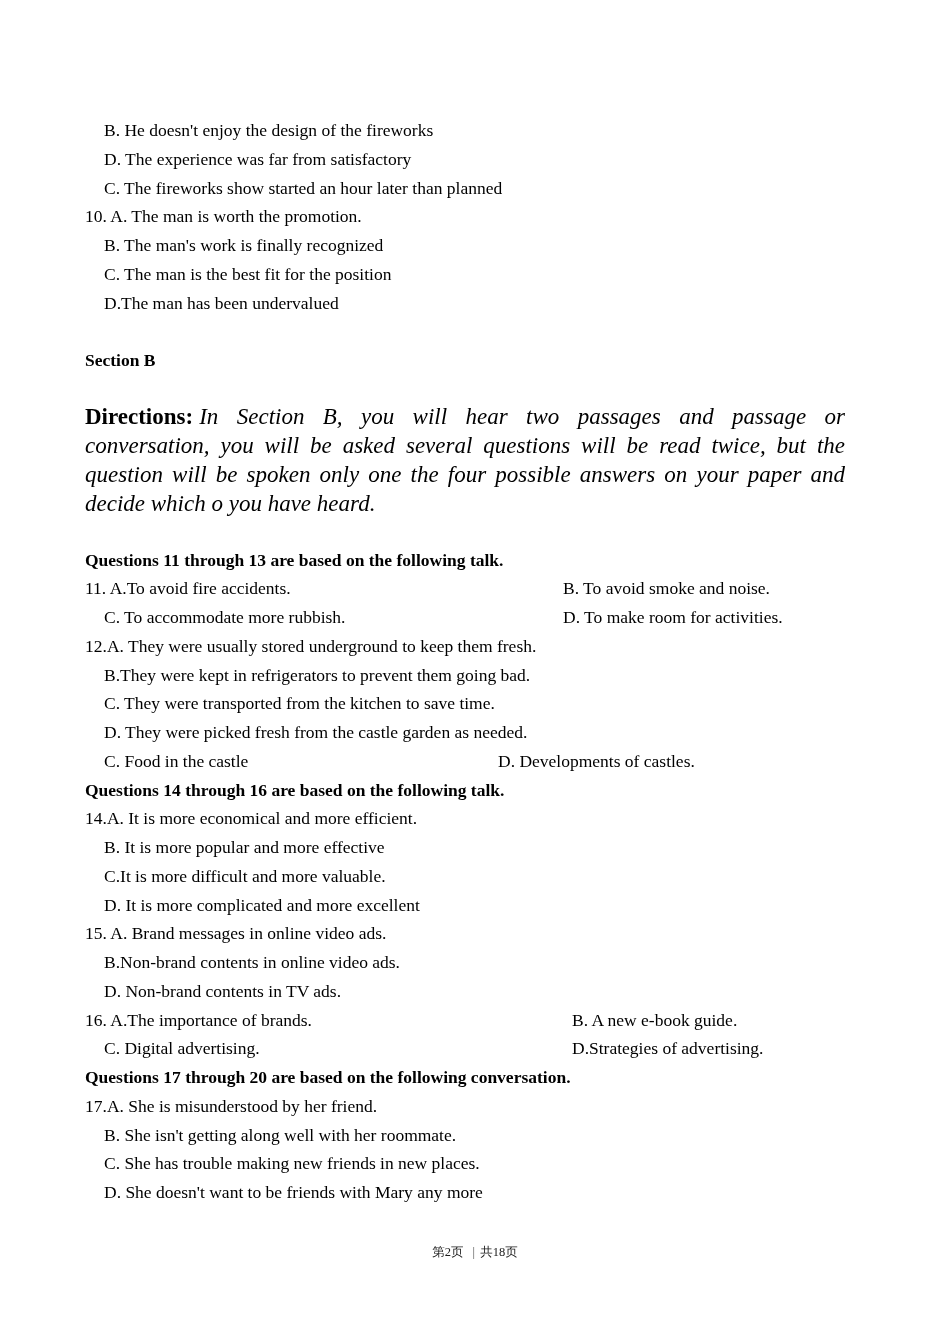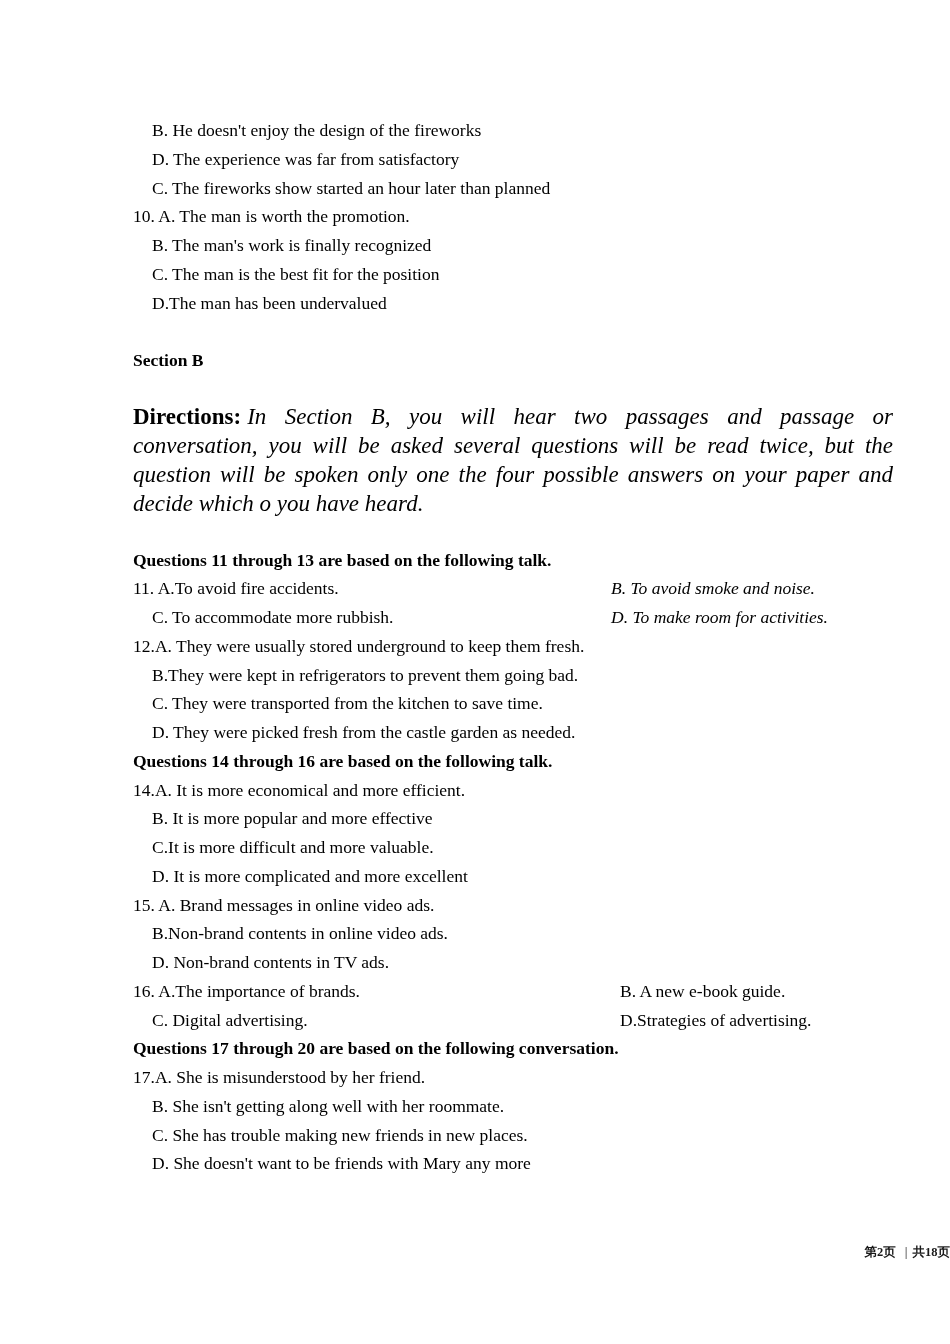--- a/index.html
+++ b/index.html
@@ -4,54 +4,53 @@
 <style>
   * { margin: 0; padding: 0; box-sizing: border-box; }
   html, body { width: 950px; height: 1344px; }
   body {
     background: #ffffff;
     color: #000000;
     font-family: "Liberation Serif", "DejaVu Serif", serif;
     position: relative;
     overflow: hidden;
   }
-  .page { position: absolute; inset: 0; padding: 116px 85px 0 85px; margin-left: 48px; }
+  .page { position: absolute; inset: 0; padding: 116px 85px 0 85px; }
   .line {
     position: relative;
     font-size: 17.5px;
     line-height: 28.75px;
     min-height: 28.75px;
     white-space: nowrap;
   }
   .indent1 { padding-left: 19px; }
   .heading { font-weight: bold; }
   .twocol .right { position: absolute; top: 0; }
-  .r478 { left: 478px; font-style: italic; }
+  .r478 { left: 478px; }
   .r413 { left: 413px; }
   .r487 { left: 487px; }
   .spacer29 { height: 29px; }
   .spacer28 { height: 28px; }
   .spacer27 { height: 27px; }
   .directions {
     width: 760px;
     font-size: 23px;
     line-height: 28.9px;
     text-align: justify;
   }
   .directions .dir-label { font-weight: bold; font-style: normal; }
   .directions .dir-body { font-style: italic; margin-left: 6px; }
   .footer {
     position: absolute;
     top: 1244px;
     left: 0;
     width: 100%;
-    text-align: right;
+    text-align: center;
     font-size: 12.5px;
     color: #1a1a1a;
-    font-weight: bold;
   }
   .footer .sep { margin: 0 5px 0 9px; color: #555555; }
 </style>
 </head>
 <body>
 
 <div class="page">
 
   <div class="line indent1">B. He doesn't enjoy the design of the fireworks</div>
   <div class="line indent1">D. The experience was far from satisfactory</div>
@@ -81,20 +80,24 @@
   <div class="line twocol indent1">
     <span class="left">C. To accommodate more rubbish.</span>
     <span class="right r478">D. To make room for activities.</span>
   </div>
 
   <div class="line">12.A. They were usually stored underground to keep them fresh.</div>
   <div class="line indent1">B.They were kept in refrigerators to prevent them going bad.</div>
   <div class="line indent1">C. They were transported from the kitchen to save time.</div>
   <div class="line indent1">D. They were picked fresh from the castle garden as needed.</div>
 
+  <div class="line twocol indent1">
+    <span class="left">C. Food in the castle</span>
+    <span class="right r413">D. Developments of castles.</span>
+  </div>
 
   <div class="line heading">Questions 14 through 16 are based on the following talk.</div>
 
   <div class="line">14.A. It is more economical and more efficient.</div>
   <div class="line indent1">B. It is more popular and more effective</div>
   <div class="line indent1">C.It is more difficult and more valuable.</div>
   <div class="line indent1">D. It is more complicated and more excellent</div>
 
   <div class="line">15. A. Brand messages in online video ads.</div>
   <div class="line indent1">B.Non-brand contents in online video ads.</div>

